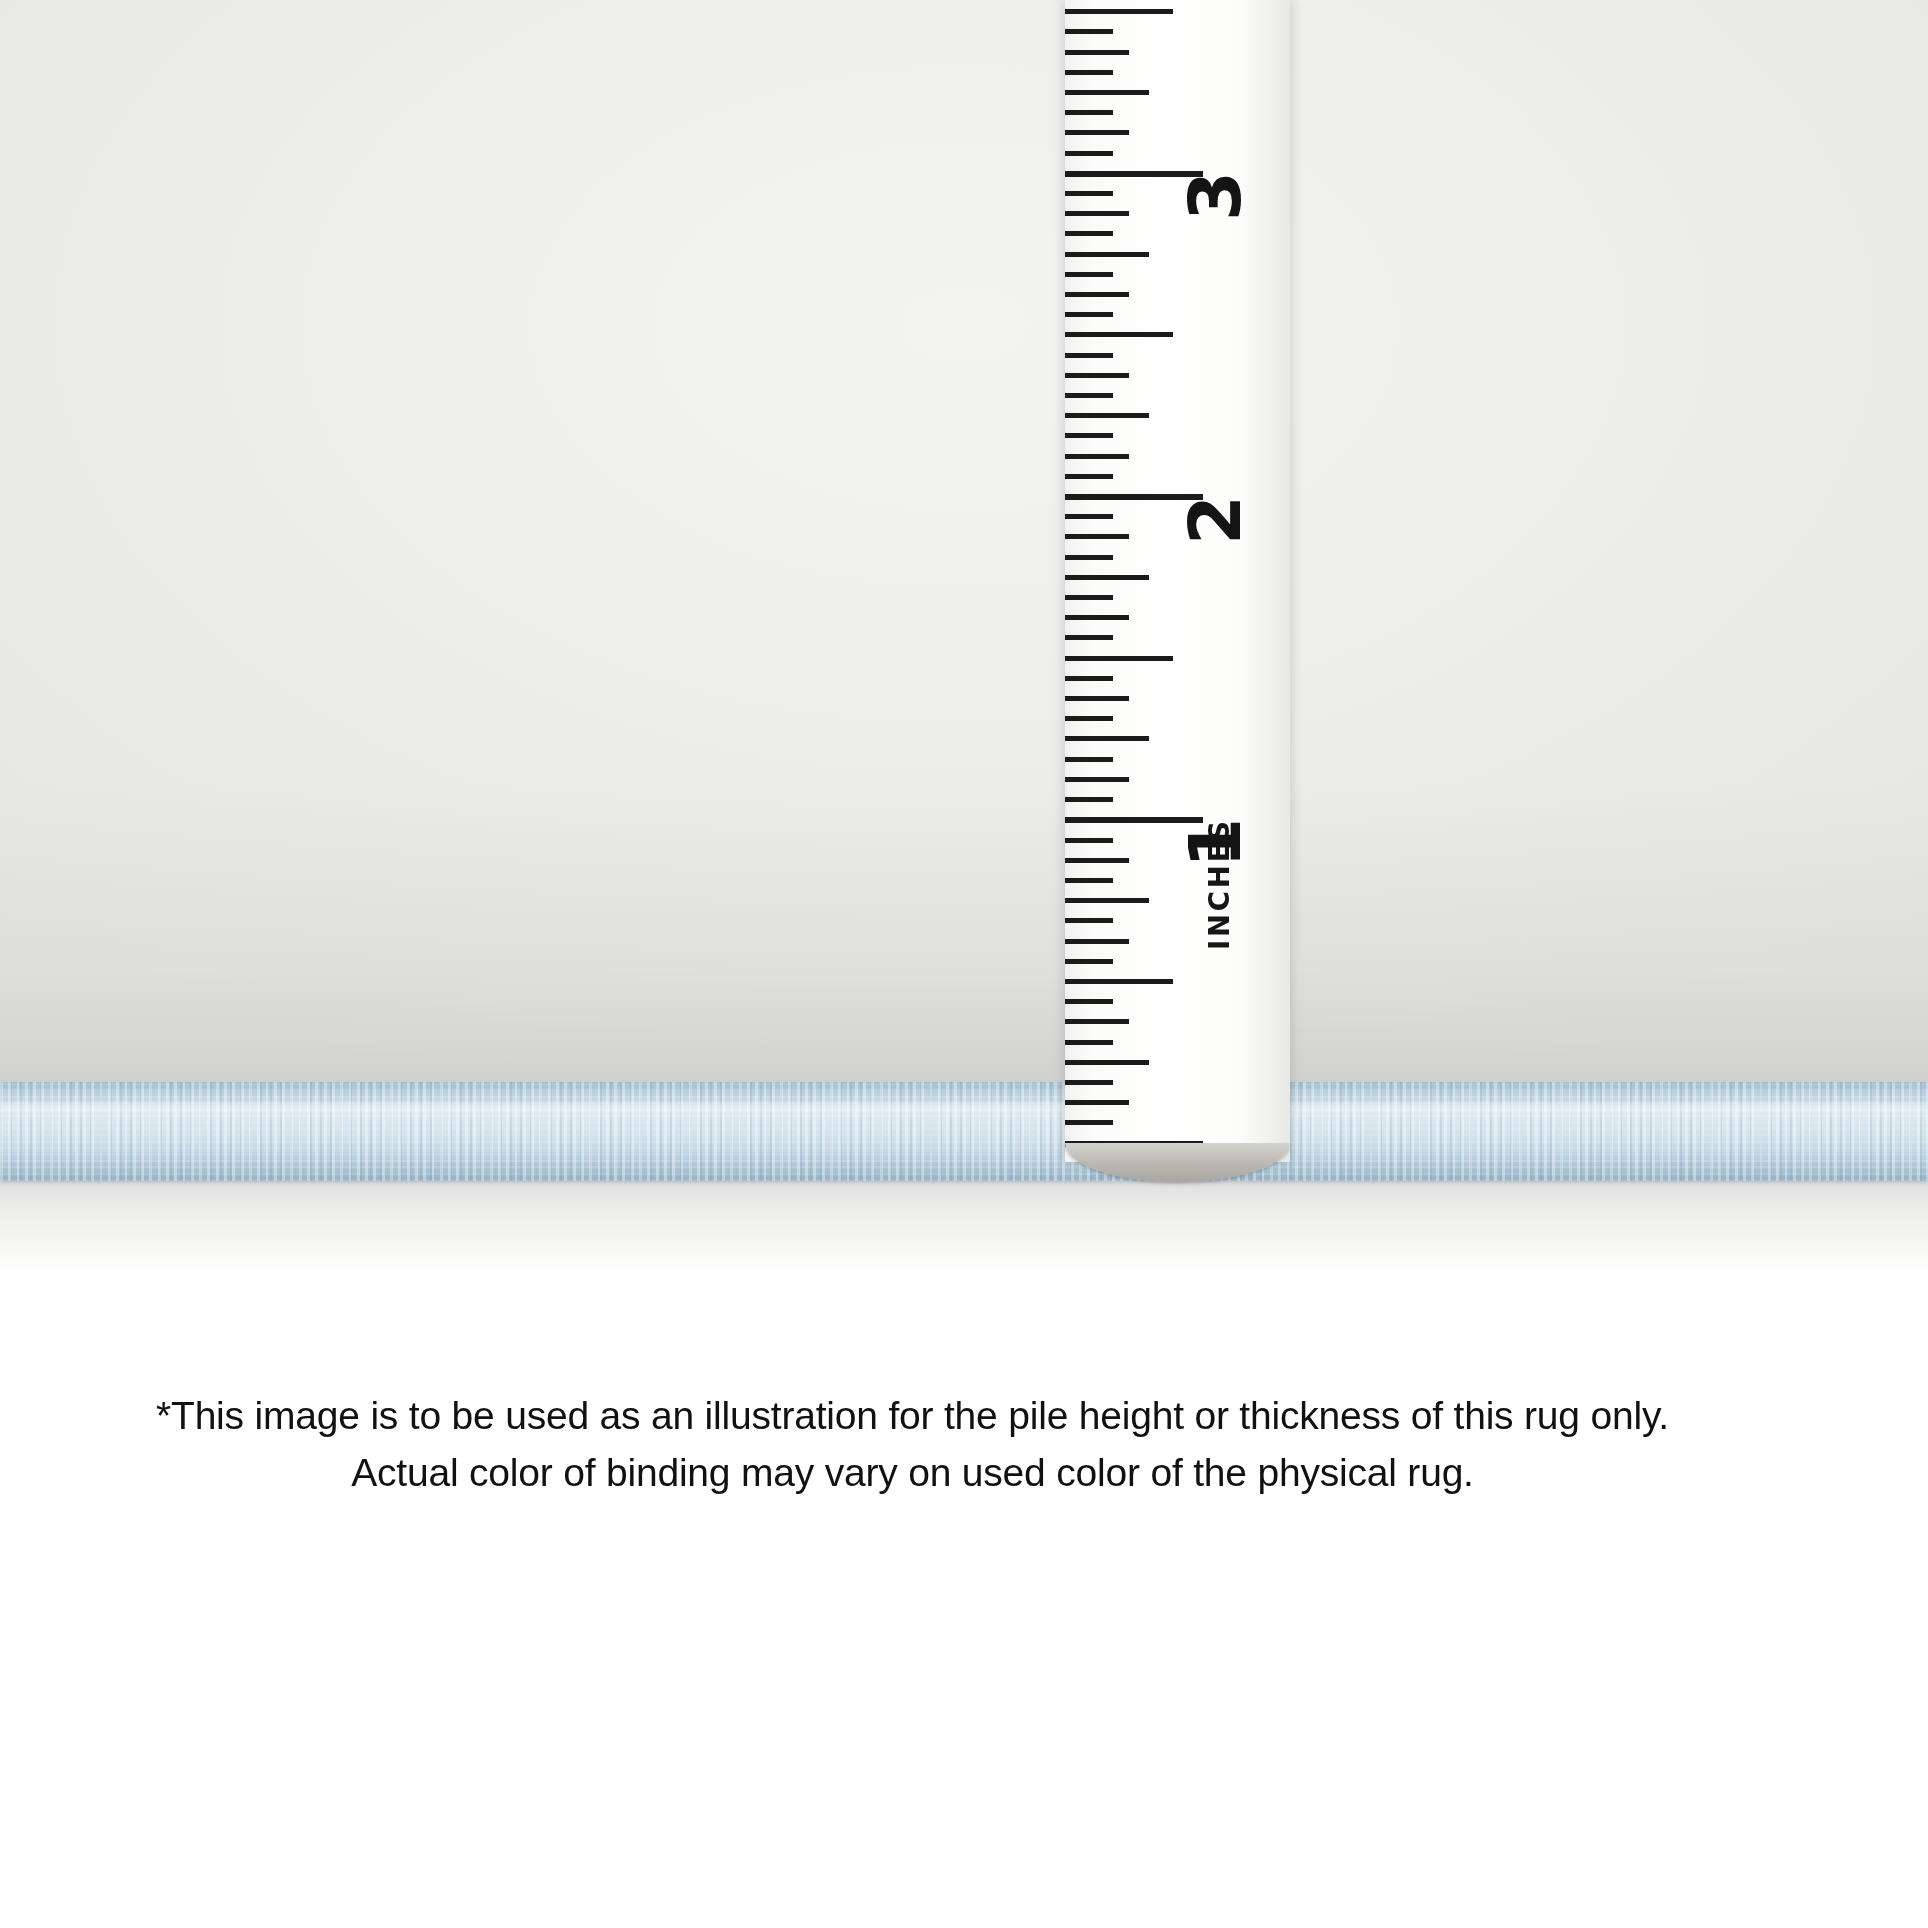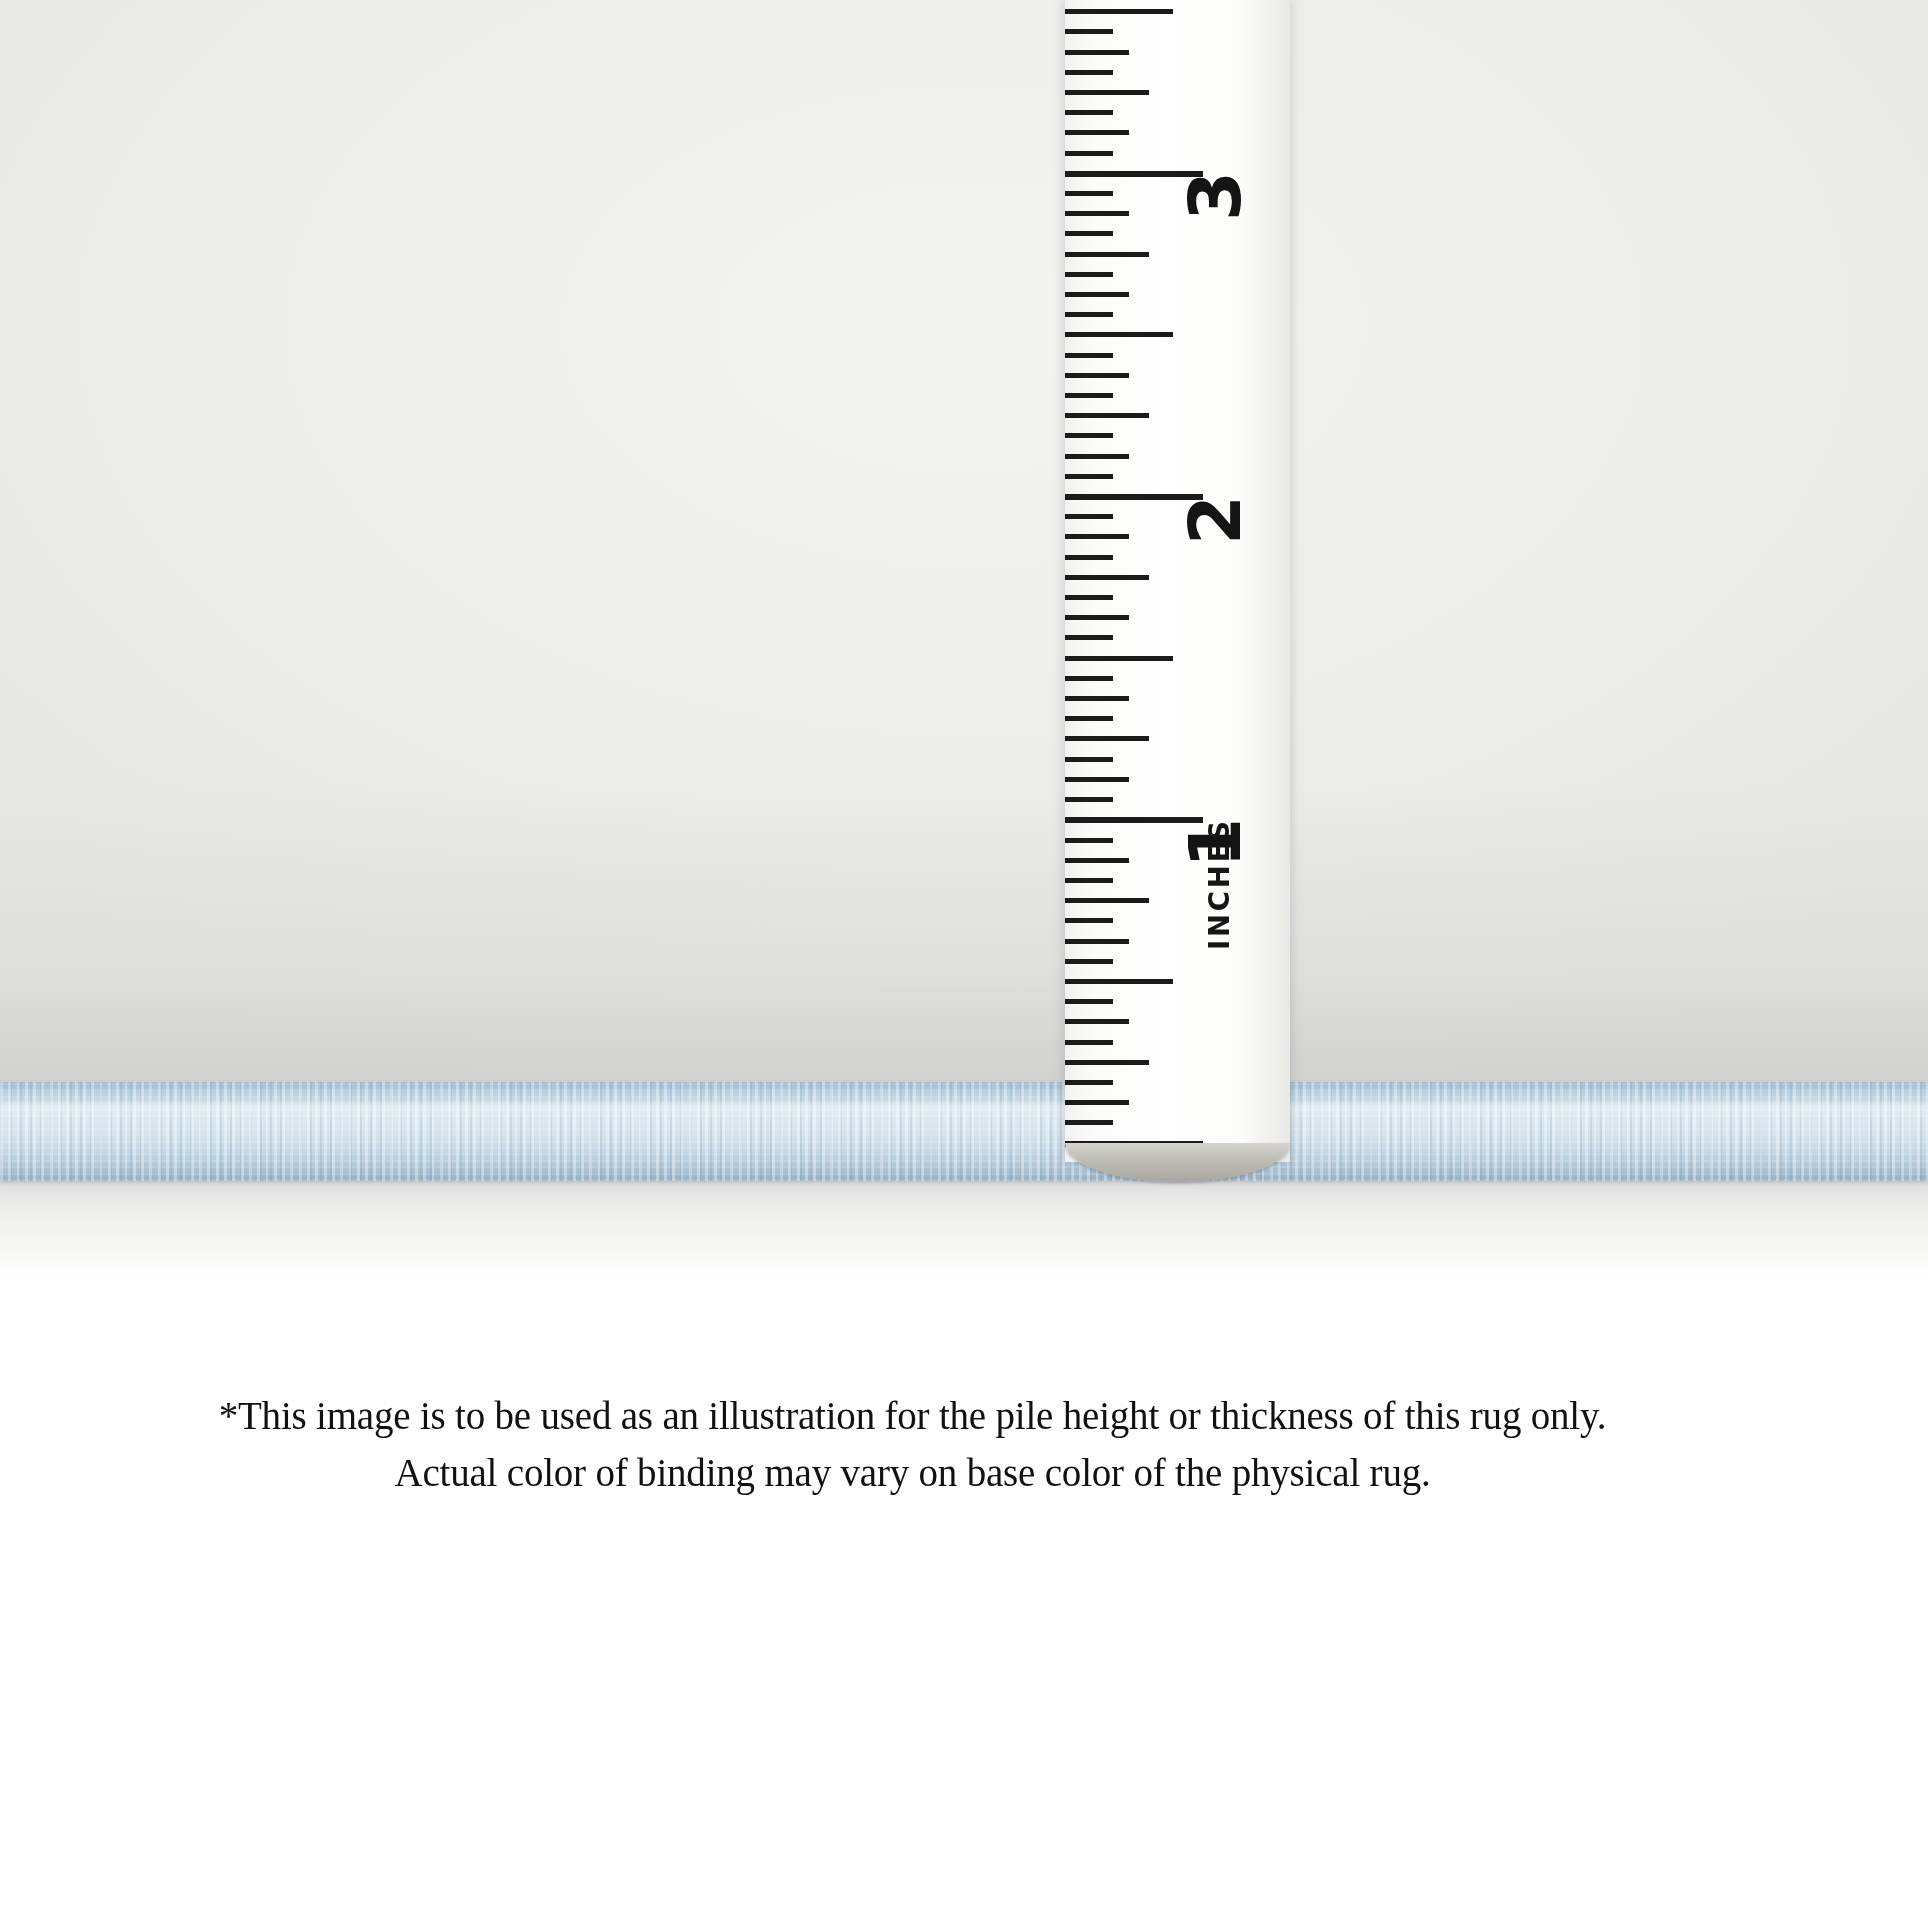--- a/index.html
+++ b/index.html
@@ -182,21 +182,21 @@
   }
 
   
   .caption {
     position: absolute;
     left: 0;
     top: 1387px;
     width: 1825px;
     text-align: center;
     color: #111111;
-    font-family: Liberation Serif, serif;
+    font-family: Liberation Sans, sans-serif;
     font-size: 39px;
     line-height: 57px;
     letter-spacing: -0.2px;
   }
   .caption-line { display: block; }
 </style>
 </head>
 <body>
 
 <div class="scene">
@@ -275,17 +275,17 @@
           <div class="ruler-num" style="top: 221px;">3</div>
         </div>
       <div class="inches-label">INCHES</div>
     </div>
     <div class="ruler-tip"></div>
 
   </div>
 
   <div class="caption">
     <span class="caption-line">*This image is to be used as an illustration for the pile height or thickness of this rug only.</span>
-    <span class="caption-line">Actual color of binding may vary on base color of the physical rug.</span>
+    <span class="caption-line">Actual color of binding may vary on used color of the physical rug.</span>
   </div>
 
 </div>
 
 
 </body></html>

